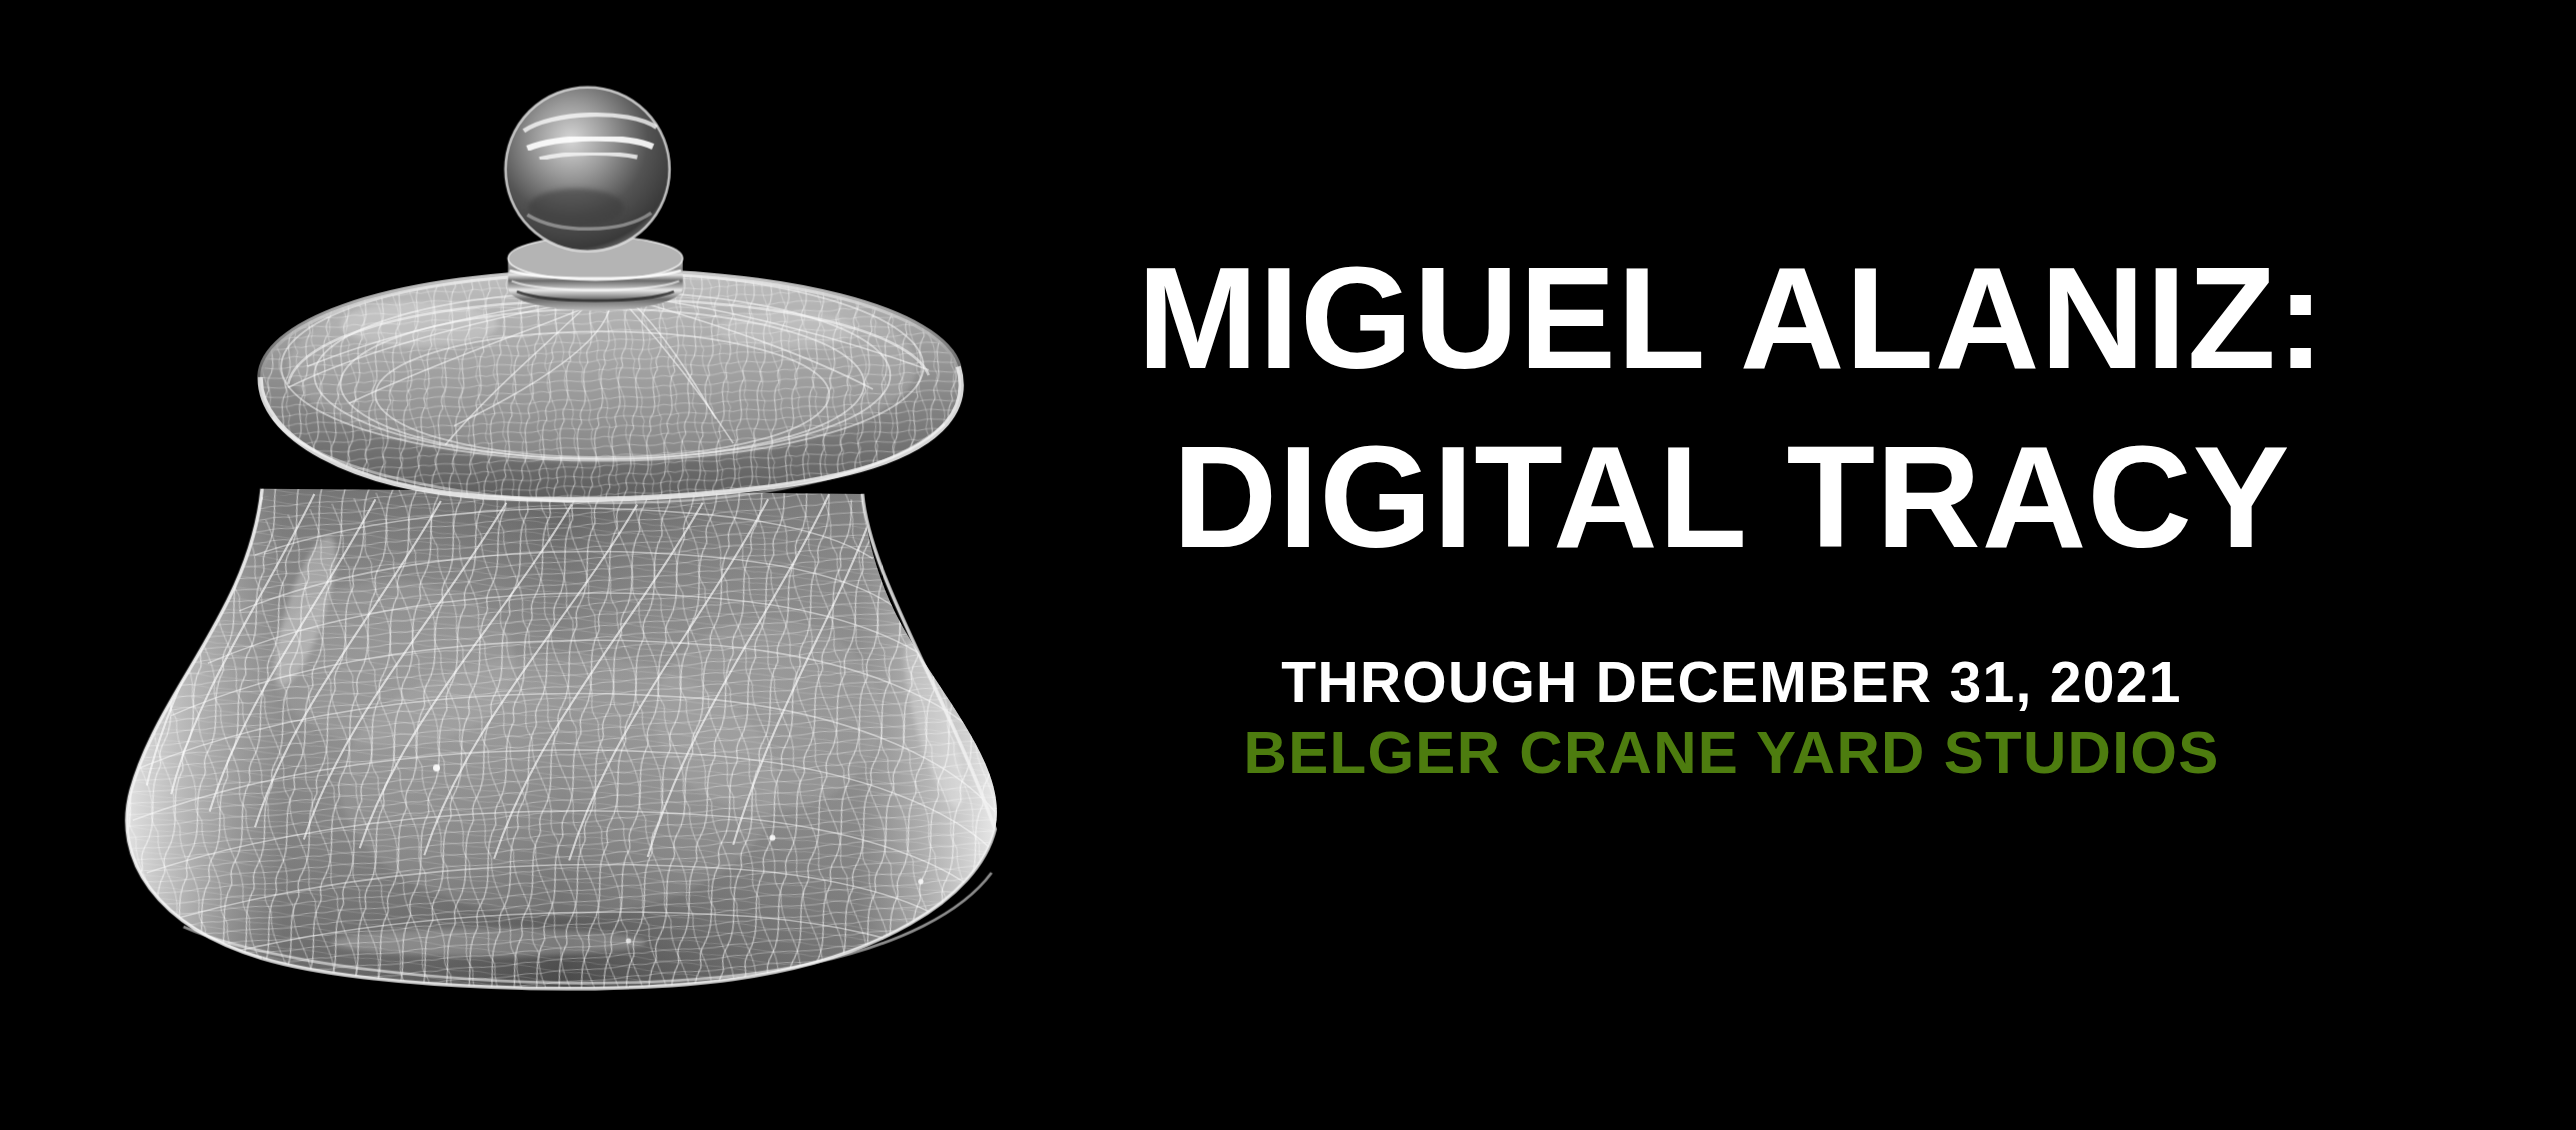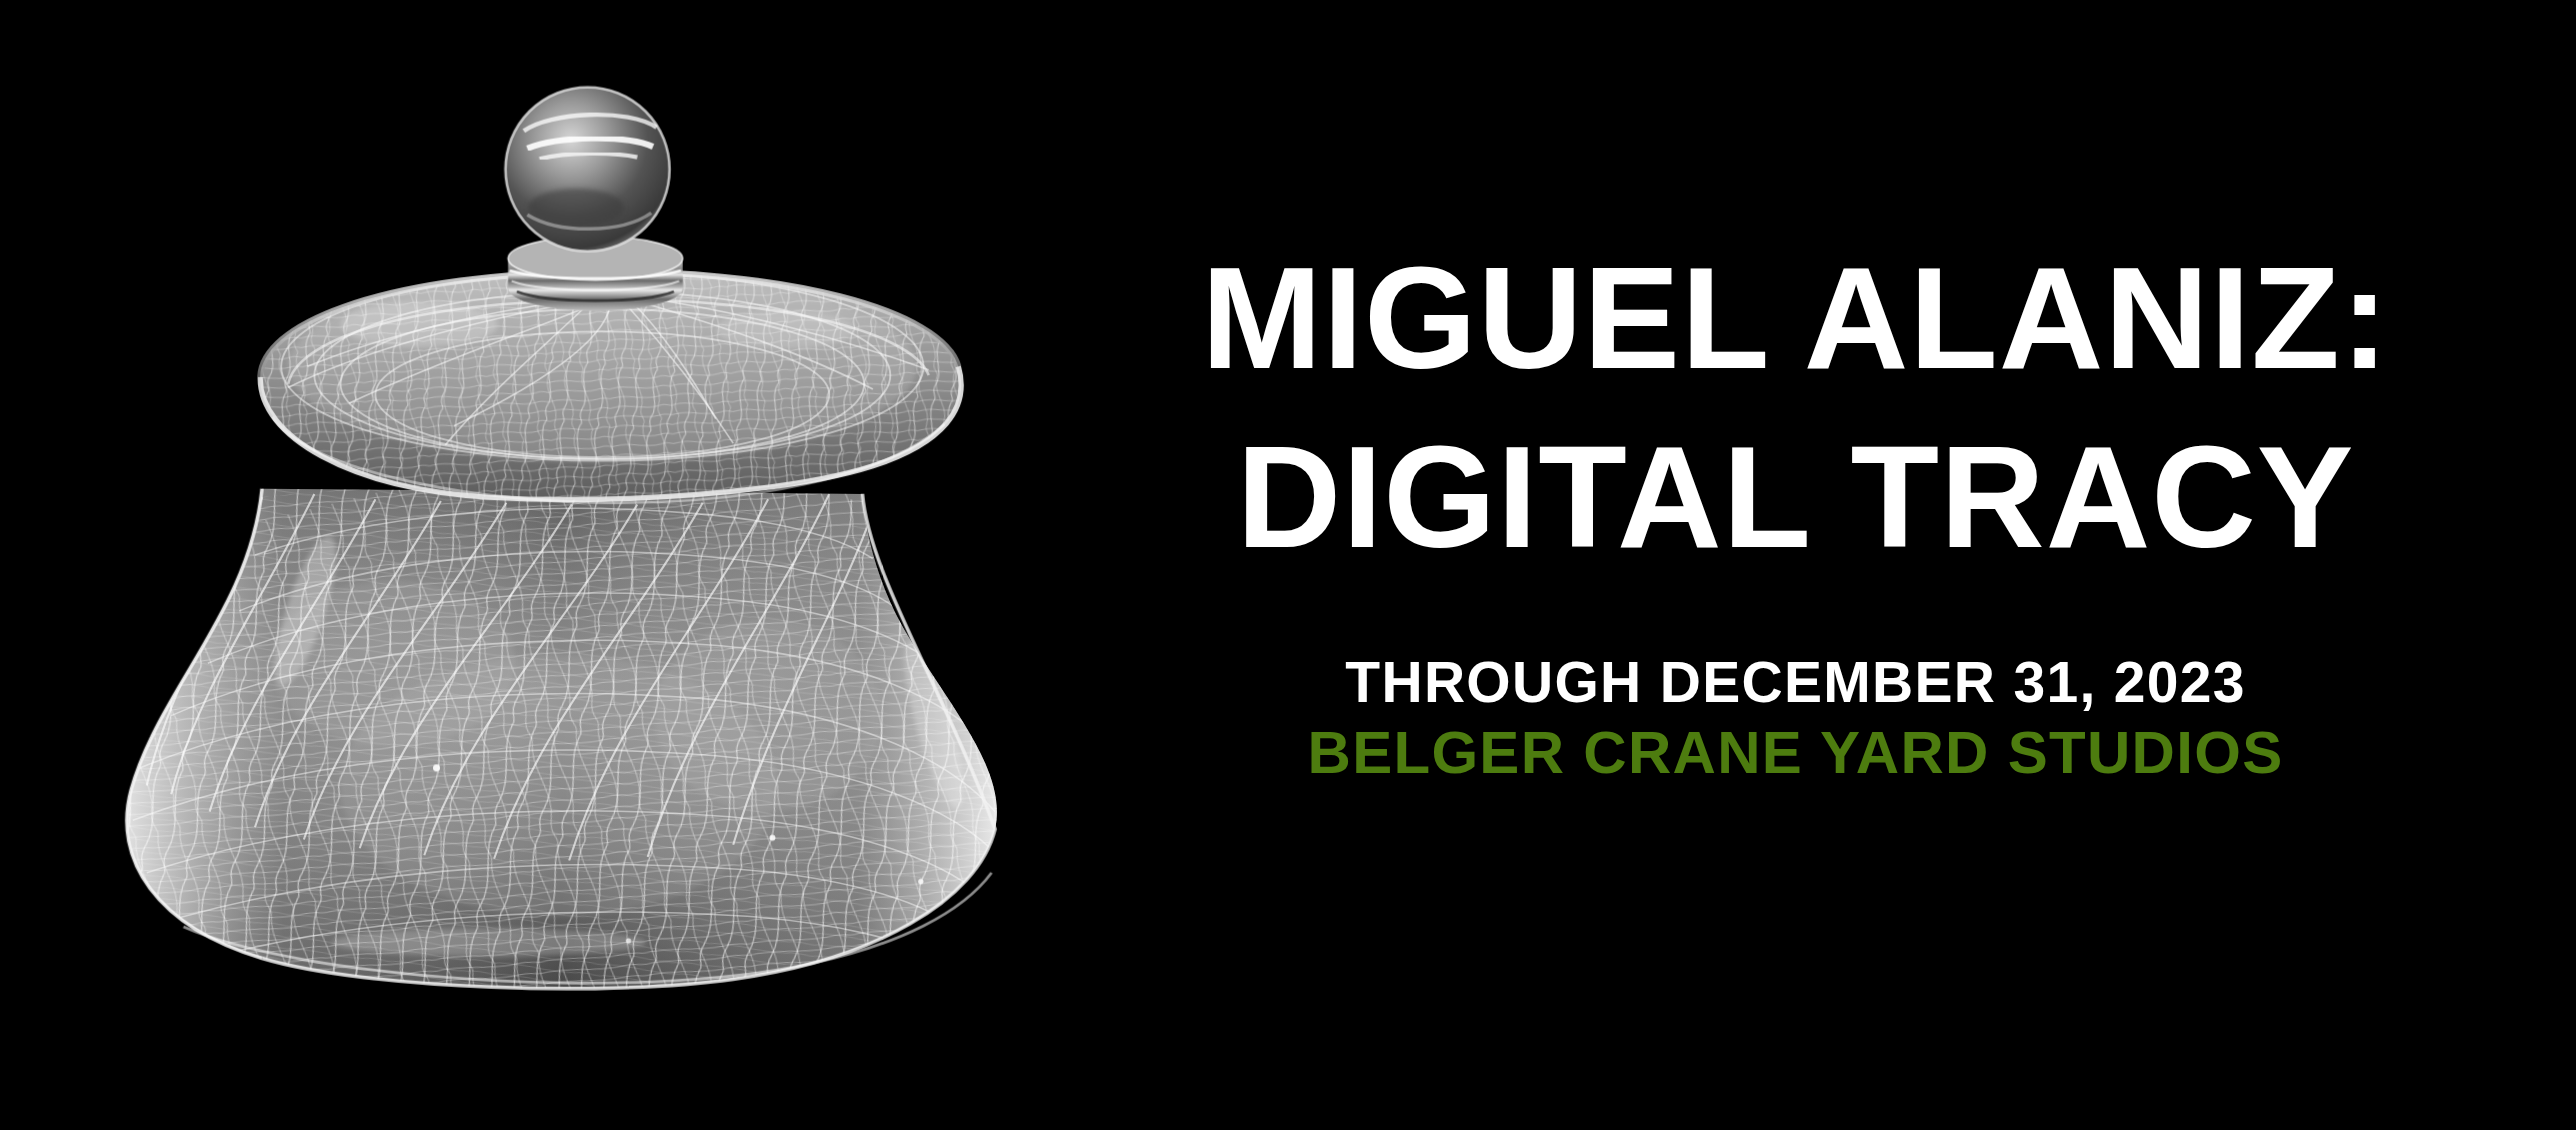--- a/index.html
+++ b/index.html
@@ -25,21 +25,21 @@
     left: 0;
     top: 0;
     width: 1161px;
     height: 1131px;
   }
   #artwork svg { display: block; width: 100%; height: 100%; }
 
   
   #text-block {
     position: absolute;
-    left: 1150px;
+    left: 1086px;
     top: 0;
     width: 1309px;
     height: 1127px;
   }
 
   .title-group {
     position: absolute;
     left: 0;
     top: 229px;
     width: 1291px;
@@ -320,20 +320,20 @@
   </div>
 
   <div id="text-block">
 
     <div class="title-group">
       <span class="title-line">MIGUEL ALANIZ:</span>
       <span class="title-line">DIGITAL TRACY</span>
     </div>
 
     <div class="info-group">
-      <span class="info-line-1">THROUGH DECEMBER 31, 2023</span>
+      <span class="info-line-1">THROUGH DECEMBER 31, 2021</span>
       <span class="info-line-2">BELGER CRANE YARD STUDIOS</span>
     </div>
 
   </div>
 
 </div>
 
 
 </body></html>

